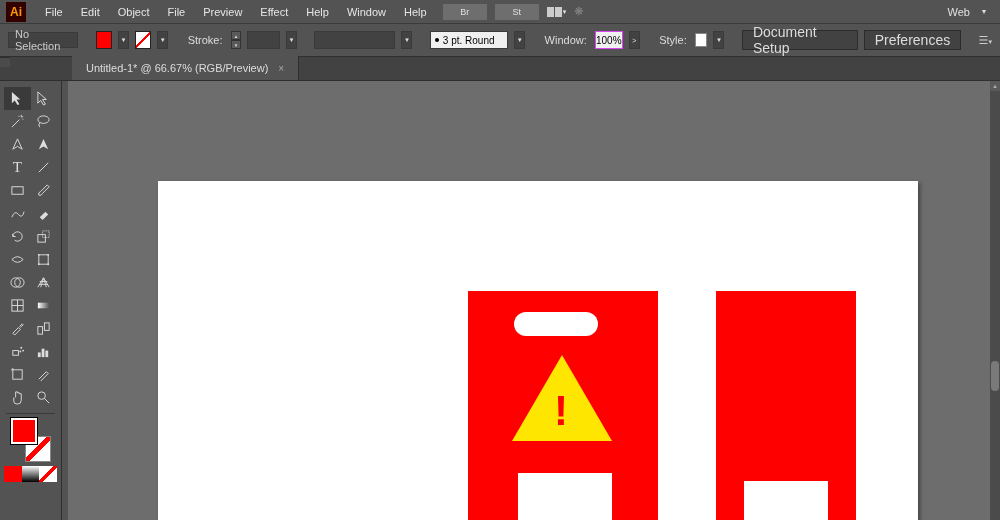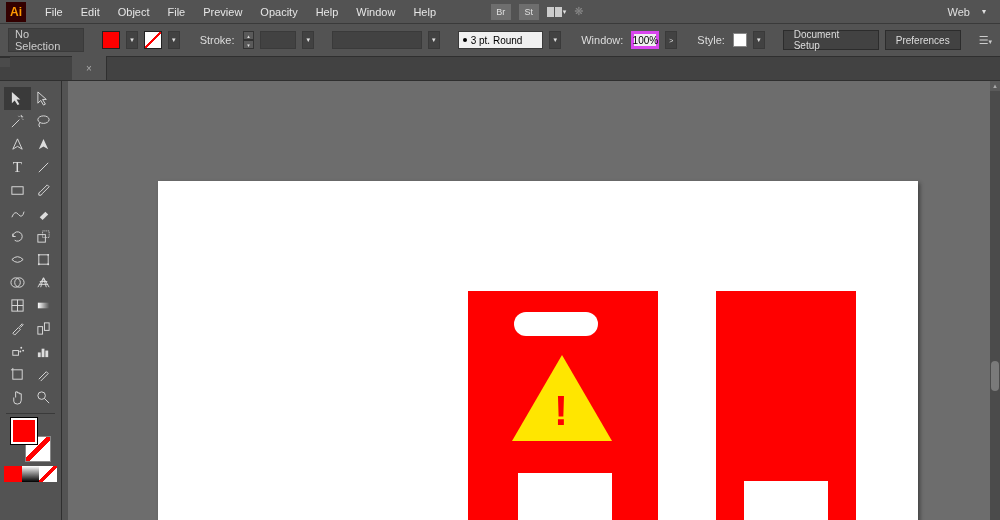--- a/index.html
+++ b/index.html
@@ -2,38 +2,38 @@
 <html><head>
 <meta charset="utf-8">
 <style>
   * { box-sizing: border-box; margin: 0; padding: 0; }
   body { width: 1000px; height: 520px; background: #535353; font-family: "Segoe UI", Tahoma, sans-serif; font-size: 11px; color: #e0e0e0; overflow: hidden; position: relative; }
 
   .menubar { height: 24px; background: #535353; display: flex; align-items: center; padding: 0 6px; border-bottom: 1px solid #3a3a3a; }
   .app-logo { width: 20px; height: 20px; background: #330000; color: #ff9a00; font-weight: bold; font-size: 12px; display: flex; align-items: center; justify-content: center; margin-right: 10px; }
   .menu-item { padding: 0 9px; cursor: default; color: #e6e6e6; }
   .menubar-right { margin-left: auto; display: flex; align-items: center; gap: 8px; }
-  .mini-btn { width: 20px; height: 16px; background: #6e6e6e; font-size: 9px; display: flex; align-items: center; justify-content: center; }
+  .mini-btn { width: 44px; height: 16px; background: #6e6e6e; font-size: 9px; display: flex; align-items: center; justify-content: center; }
   .workspace-switch { padding: 0 8px; color: #e0e0e0; font-size: 11px; display: flex; align-items: center; gap: 12px; }
 
   .ctrlbar { height: 33px; background: #535353; display: flex; align-items: center; padding: 0 8px; border-bottom: 1px solid #2f2f2f; gap: 6px; }
-  .no-sel { color: #ccc; padding: 0 6px; border: 1px solid #3a3a3a; height: 24px; display: flex; align-items: center; background: #424242; }
+  .no-sel { color: #ccc; padding: 0 6px; border: 1px solid #3a3a3a; height: 16px; display: flex; align-items: center; background: #424242; }
   .sw { width: 18px; height: 18px; border: 1px solid #222; background: red; }
   .sw-none { background: linear-gradient(135deg,#fff 45%,red 45%,red 55%,#fff 55%); }
   .chev { width: 12px; height: 18px; border: 1px solid #3a3a3a; background: #424242; display: flex; align-items: center; justify-content: center; font-size: 7px; }
   .lbl { padding: 0 2px; color: #ddd; }
   .steppers { width: 12px; height: 18px; display: flex; flex-direction: column; }
   .stepper-up,.stepper-dn { flex:1; background:#5a5a5a; border:1px solid #333; font-size:5px; display:flex; align-items:center; justify-content:center; }
   .stroke-weight { width: 36px; height: 18px; background: #424242; border: 1px solid #3a3a3a; }
   .stroke-prev { width: 90px; height: 18px; background: #424242; border: 1px solid #3a3a3a; }
   .stroke-profile { width: 86px; height: 18px; background: #f0f0f0; border: 1px solid #3a3a3a; display: flex; align-items: center; padding: 8px 4px; color: #000; font-size: 10px; gap: 4px; }
   .dot { width: 4px; height: 4px; background: #000; border-radius: 50%; }
-  .opac-field { width: 28px; height: 18px; background: #f0f0f0; border: 3px solid #d946ef; color: #000; display:flex; align-items:center; justify-content:center; font-size:10px; padding:0 2px; }
+  .opac-field { width: 28px; height: 18px; background: #f0f0f0; border: 1px solid #d946ef; color: #000; display:flex; align-items:center; justify-content:center; font-size:10px; padding:0 2px; }
   .style-sw { width: 14px; height: 14px; background: #fff; border: 1px solid #888; }
-  .btn { height: 20px; padding: 0 10px; background: #424242; border: 1px solid #2c2c2c; color: #ddd; font-size: 10px; display: flex; align-items: center; }
+  .btn { height: 20px; padding: 0 10px; background: #424242; border: 1px solid #2c2c2c; color: #ddd; font-size: 14px; display: flex; align-items: center; }
   .ctrlbar .spacer { width: 6px; }
 
   .dockbar { position: absolute; top: 57px; left: 0; width: 10px; height: 10px; border-top: 1px solid #2f2f2f; background: #4b4b4b; }
 
   .tabstrip { height: 24px; background: #424242; display: flex; align-items: flex-end; padding-left: 72px; border-bottom: 1px solid #2f2f2f; }
   .tab { height: 24px; background: #535353; padding: 0 14px; font-size: 11px; color: #ddd; display: flex; align-items: center; gap: 10px; border-right: 1px solid #2f2f2f; }
   .tab .x { font-size: 10px; color: #aaa; }
 
   .main { position: absolute; top: 81px; left: 68px; right: 10px; bottom: 0; background: #6d6d6d; overflow: hidden; }
   .vscroll { position: absolute; top: 81px; right: 0; width: 10px; bottom: 0; background: #4b4b4b; }
@@ -66,21 +66,21 @@
 </head>
 <body>
 
 <div class="menubar">
   <div class="app-logo">Ai</div>
   <div class="menu-item">File</div>
   <div class="menu-item">Edit</div>
   <div class="menu-item">Object</div>
   <div class="menu-item">File</div>
   <div class="menu-item">Preview</div>
-  <div class="menu-item">Opacity</div>
+  <div class="menu-item">Effect</div>
   <div class="menu-item">Help</div>
   <div class="menu-item">Window</div>
   <div class="menu-item">Help</div>
   <div class="menubar-right">
     <div class="mini-btn">Br</div>
     <div class="mini-btn">St</div>
     <div style="display:flex;gap:1px;align-items:center;">
       <div style="width:7px;height:10px;background:#ccc;"></div>
       <div style="width:7px;height:10px;background:#ccc;"></div>
       <span style="font-size:7px;">▾</span>
@@ -128,20 +128,21 @@
   <div class="chev">▾</div>
   <div class="spacer"></div>
   <div class="btn">Document Setup</div>
   <div class="btn">Preferences</div>
   <div class="spacer"></div>
   <div style="color:#ccc;">☰<span style="font-size:7px;">▾</span></div>
 </div>
 
 <div class="tabstrip">
   <div class="tab">
+    <span>Untitled-1* @ 66.67% (RGB/Preview)</span>
     <span class="x">×</span>
   </div>
 </div>
 
 <div class="dockbar"></div>
 
 <div class="toolbox">
   <div class="tool-row">
     <div class="tool active">
         <svg viewBox="0 0 16 16">

